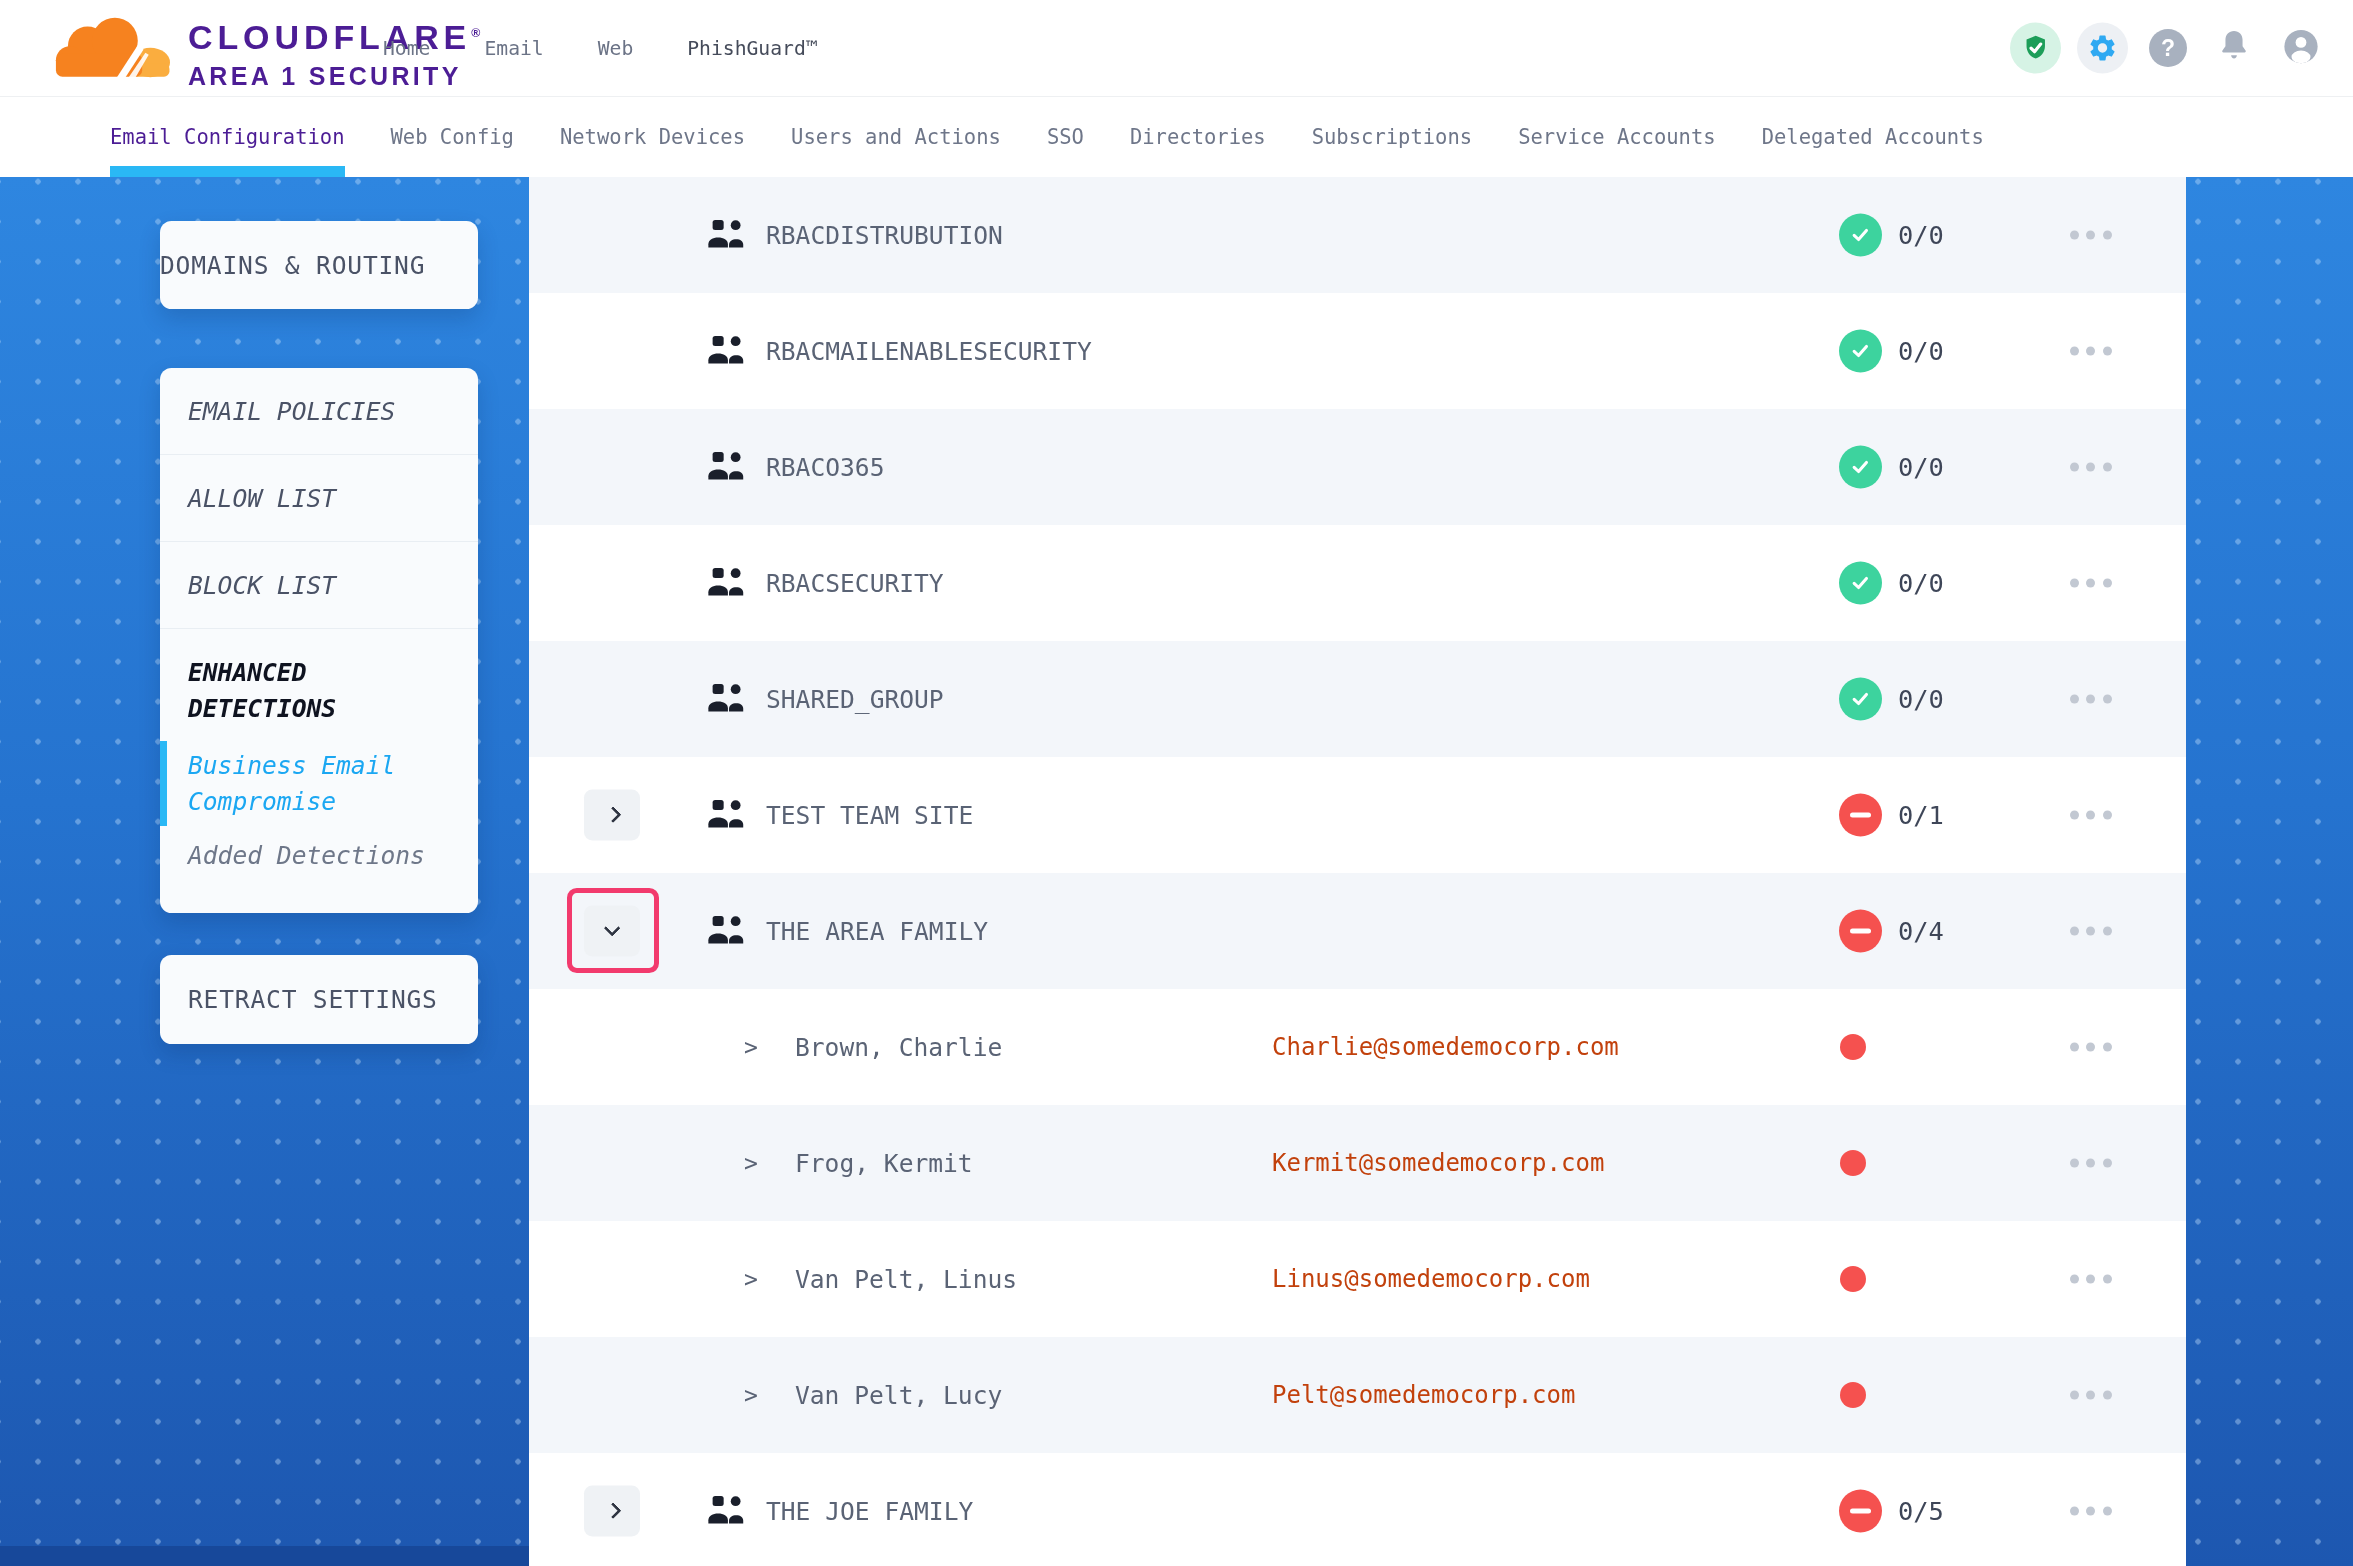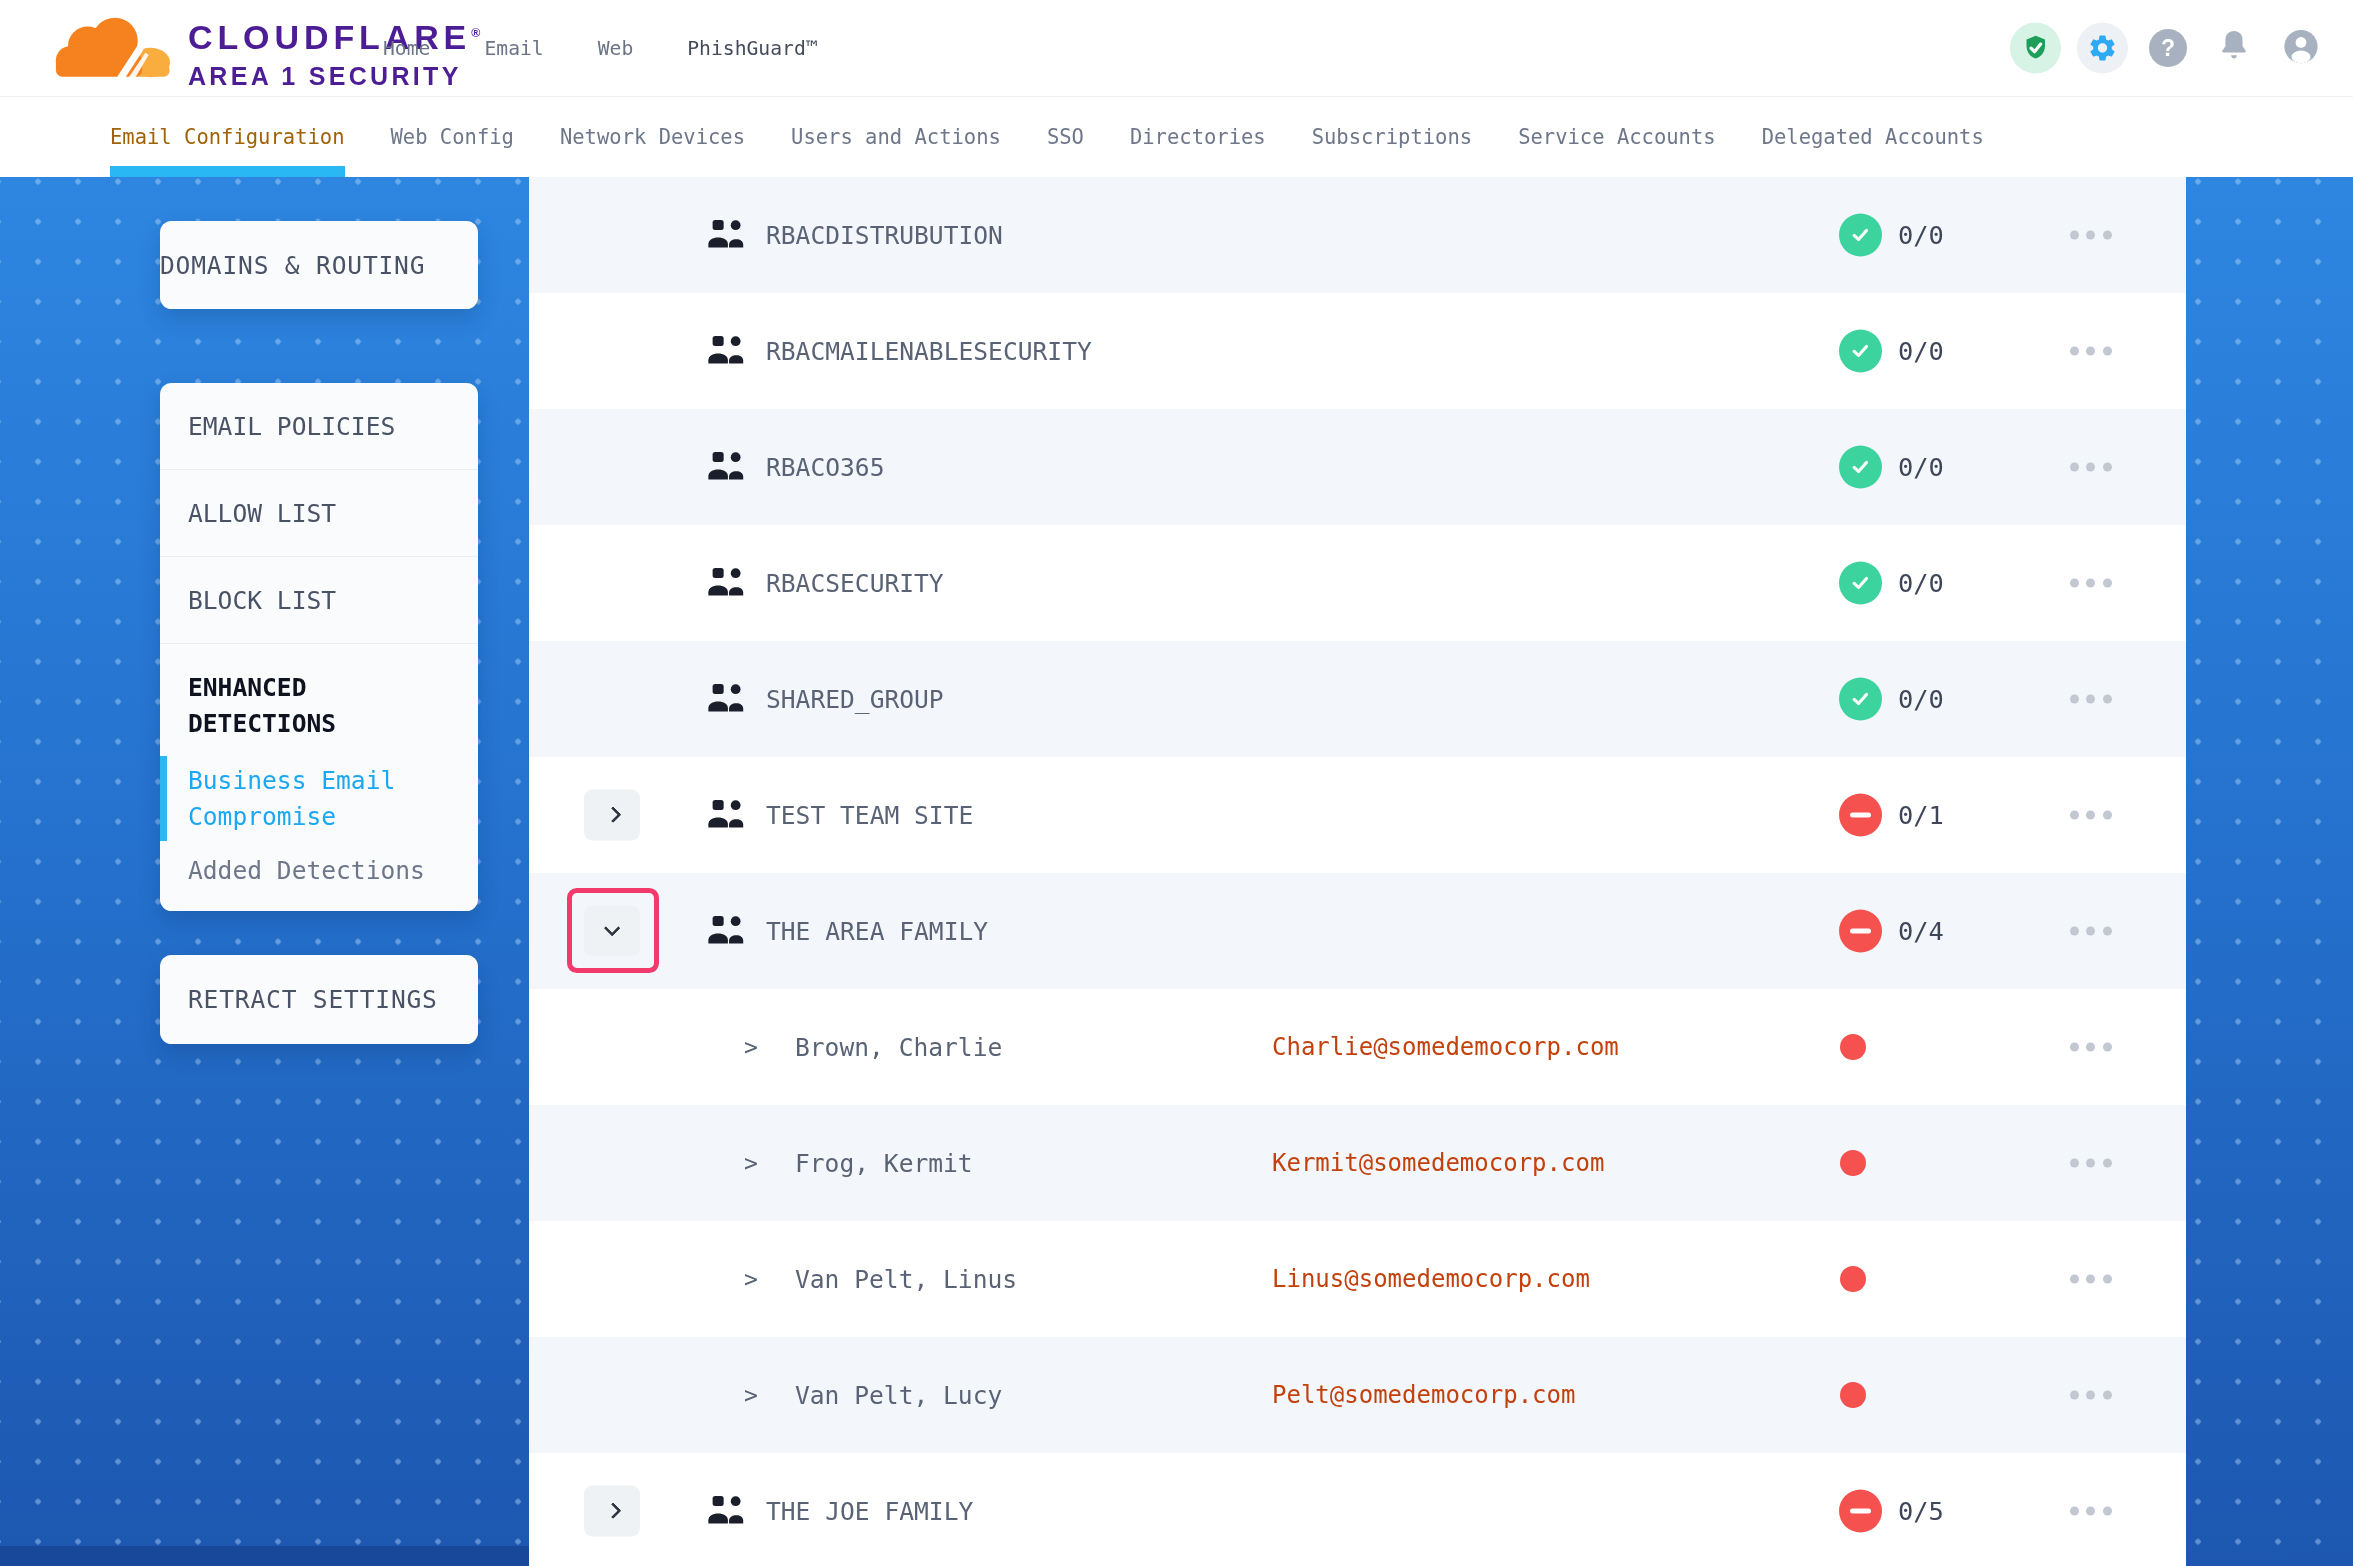--- a/index.html
+++ b/index.html
@@ -29,39 +29,39 @@
                      font-size:22px; color:#444b5e; }
   .searchbox input::placeholder { color:#98a0af; }
   .hicon { position:absolute; top:48px; transform:translateY(-50%); cursor:pointer; }
   .circle-bg { border-radius:50%; display:flex; align-items:center; justify-content:center; }
 
   
   .tabbar { position:relative; width:100%; height:80px; background:#fff; z-index:4; }
   .tabbar ul { list-style:none; display:flex; gap:46px; margin-left:110px; height:100%; }
   .tabbar li { position:relative; display:flex; align-items:center; font-size:20.5px;
                color:#6e7689; cursor:pointer; white-space:nowrap; }
-  .tabbar li.active { color:#a16207; }
+  .tabbar li.active { color:#4c1d95; }
   .tabbar li.active::after { content:""; position:absolute; left:0; right:0; bottom:0;
                              height:10.7px; background:#2ab8f5; }
 
   
   .content { position:relative; width:100%; height:1390px;
              background:linear-gradient(180deg,#2e86e0 0%,#2573cf 45%,#1d57b0 100%); }
   .content::before { content:""; position:absolute; inset:0;
              background-image:radial-gradient(rgba(205,230,255,0.38) 2.5px, transparent 3px);
              background-size:40px 40px; background-position:18px 24.6px; }
   .footer-band { position:absolute; left:0; bottom:0; width:529px; height:21px;
                  background:#17489a; }
 
   
   .sidecard { position:absolute; left:160px; width:318px; background:#f9fbfd;
               border-radius:11.5px; box-shadow:0 9.8px 21px rgba(10,40,90,.20); }
   .sc-label { font-size:24.6px; color:#4a5266; letter-spacing:0.8px; }
   #card-domains { top:44px; height:88px; display:flex; align-items:center; cursor:pointer; }
-  #card-policies { top:206px; padding-bottom:26px; }
+  #card-policies { top:191px; padding-bottom:43px;font-style:italic; }
   .pitem { height:87px; display:flex; align-items:center; padding-left:28px;
            border-bottom:1.6px solid #e9eef3; font-size:24.6px; color:#4a5266; cursor:pointer; }
   .enh { padding:26px 24.6px 0 28px; }
   .enh-heading { color:#0f1320; font-weight:bold; font-size:24.6px; line-height:36px; width:229px; }
   .bec-link { position:relative; margin-top:21px; color:#1ba7f2; font-size:24.6px;
               line-height:36px; width:215px; cursor:pointer; }
   .bec-link::before { content:""; position:absolute; left:-28px; top:-6.6px; width:6.6px;
                       height:calc(100% + 13px); background:#2ab8f5; }
   .added-link { margin-top:21px; color:#6e7789; font-size:24.6px; cursor:pointer; }
   #card-retract { top:778px; height:89px; display:flex; align-items:center; padding-left:28px; cursor:pointer; }

